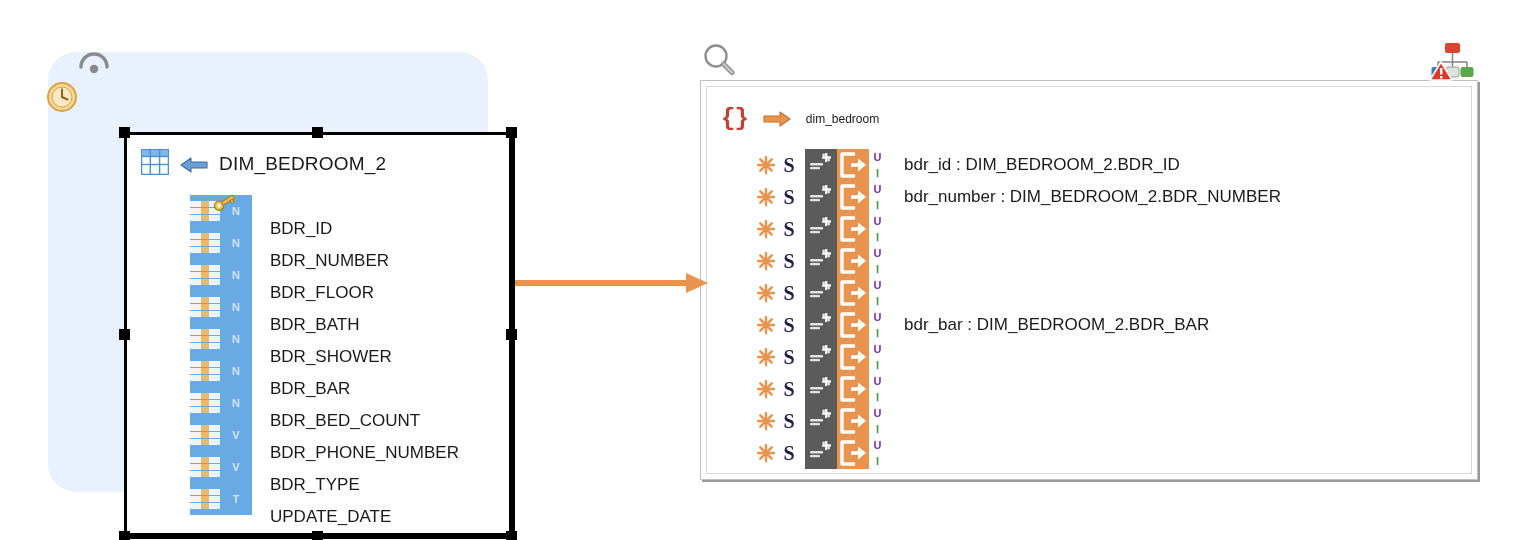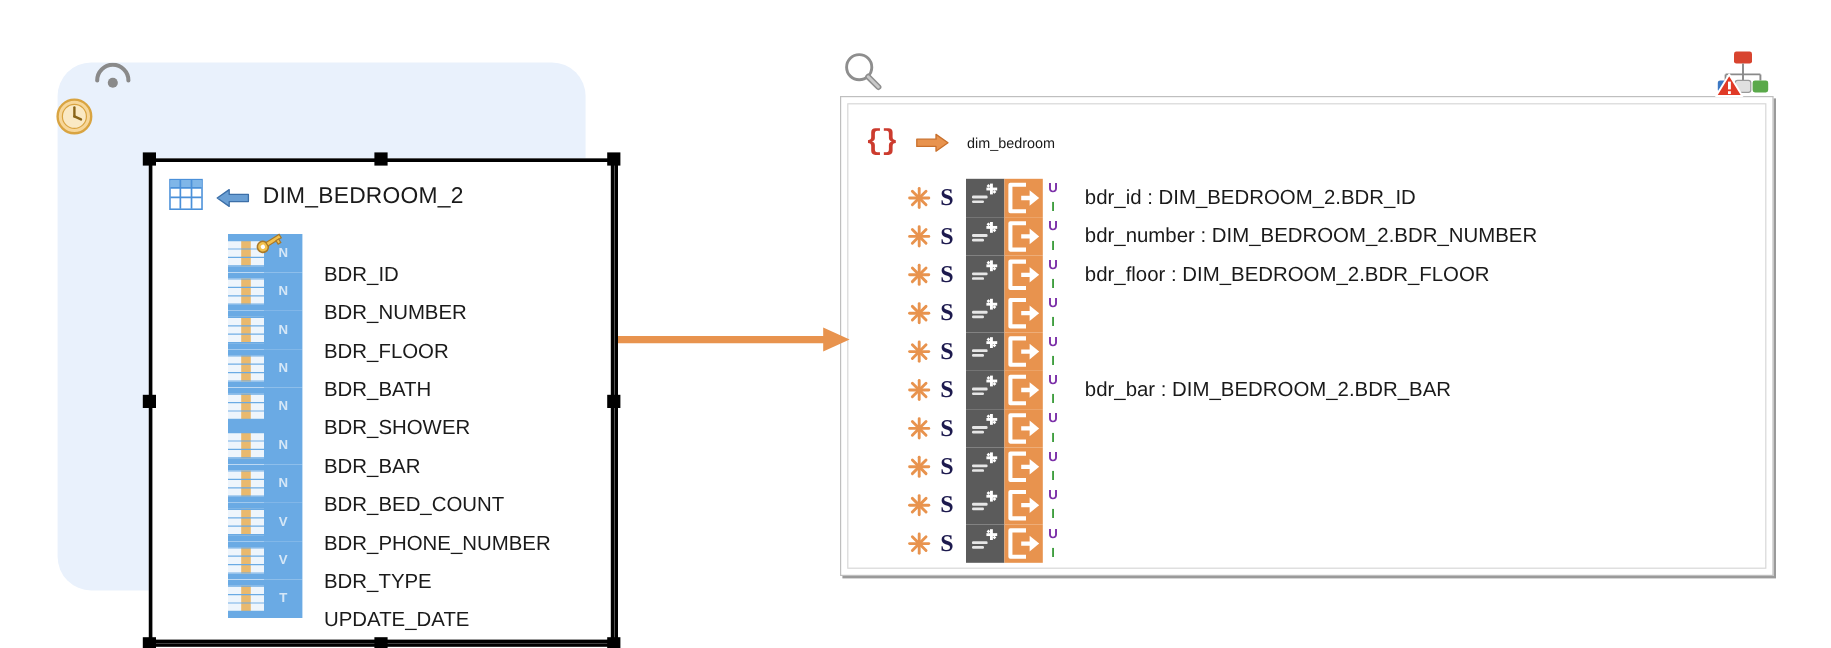--- a/index.html
+++ b/index.html
@@ -690,21 +690,20 @@
                 <span class="ico-orange"><svg viewBox="0 0 32 32" width="32" height="32">
                     <path d="M18 5 H5 V27 H18" fill="none" stroke="#ffffff" stroke-width="3.4" stroke-linejoin="round"></path>
                     <path d="M14 16 H24" stroke="#ffffff" stroke-width="3.6" stroke-linecap="butt"></path>
                     <path d="M21 9.5 L29 16 L21 22.5 Z" fill="#ffffff"></path>
                   </svg></span>
                 <span class="ico-ui">
                   <span class="u">U</span>
                   <span class="i">I</span>
                 </span>
               </span>
-              <span class="map-label">bdr_floor : DIM_BEDROOM_2.BDR_FLOOR</span>
             </div>
             <div class="map-row">
               <span class="star-icon"><svg viewBox="0 0 22 22" width="22" height="22">
                   <g stroke="#e8934e" stroke-width="2.4" stroke-linecap="round">
                     <line x1="11" y1="3" x2="11" y2="19"></line>
                     <line x1="3" y1="11" x2="19" y2="11"></line>
                     <line x1="5.3" y1="5.3" x2="16.7" y2="16.7"></line>
                     <line x1="16.7" y1="5.3" x2="5.3" y2="16.7"></line>
                   </g>
                   <circle cx="11" cy="11" r="2.6" fill="#e8934e"></circle>

